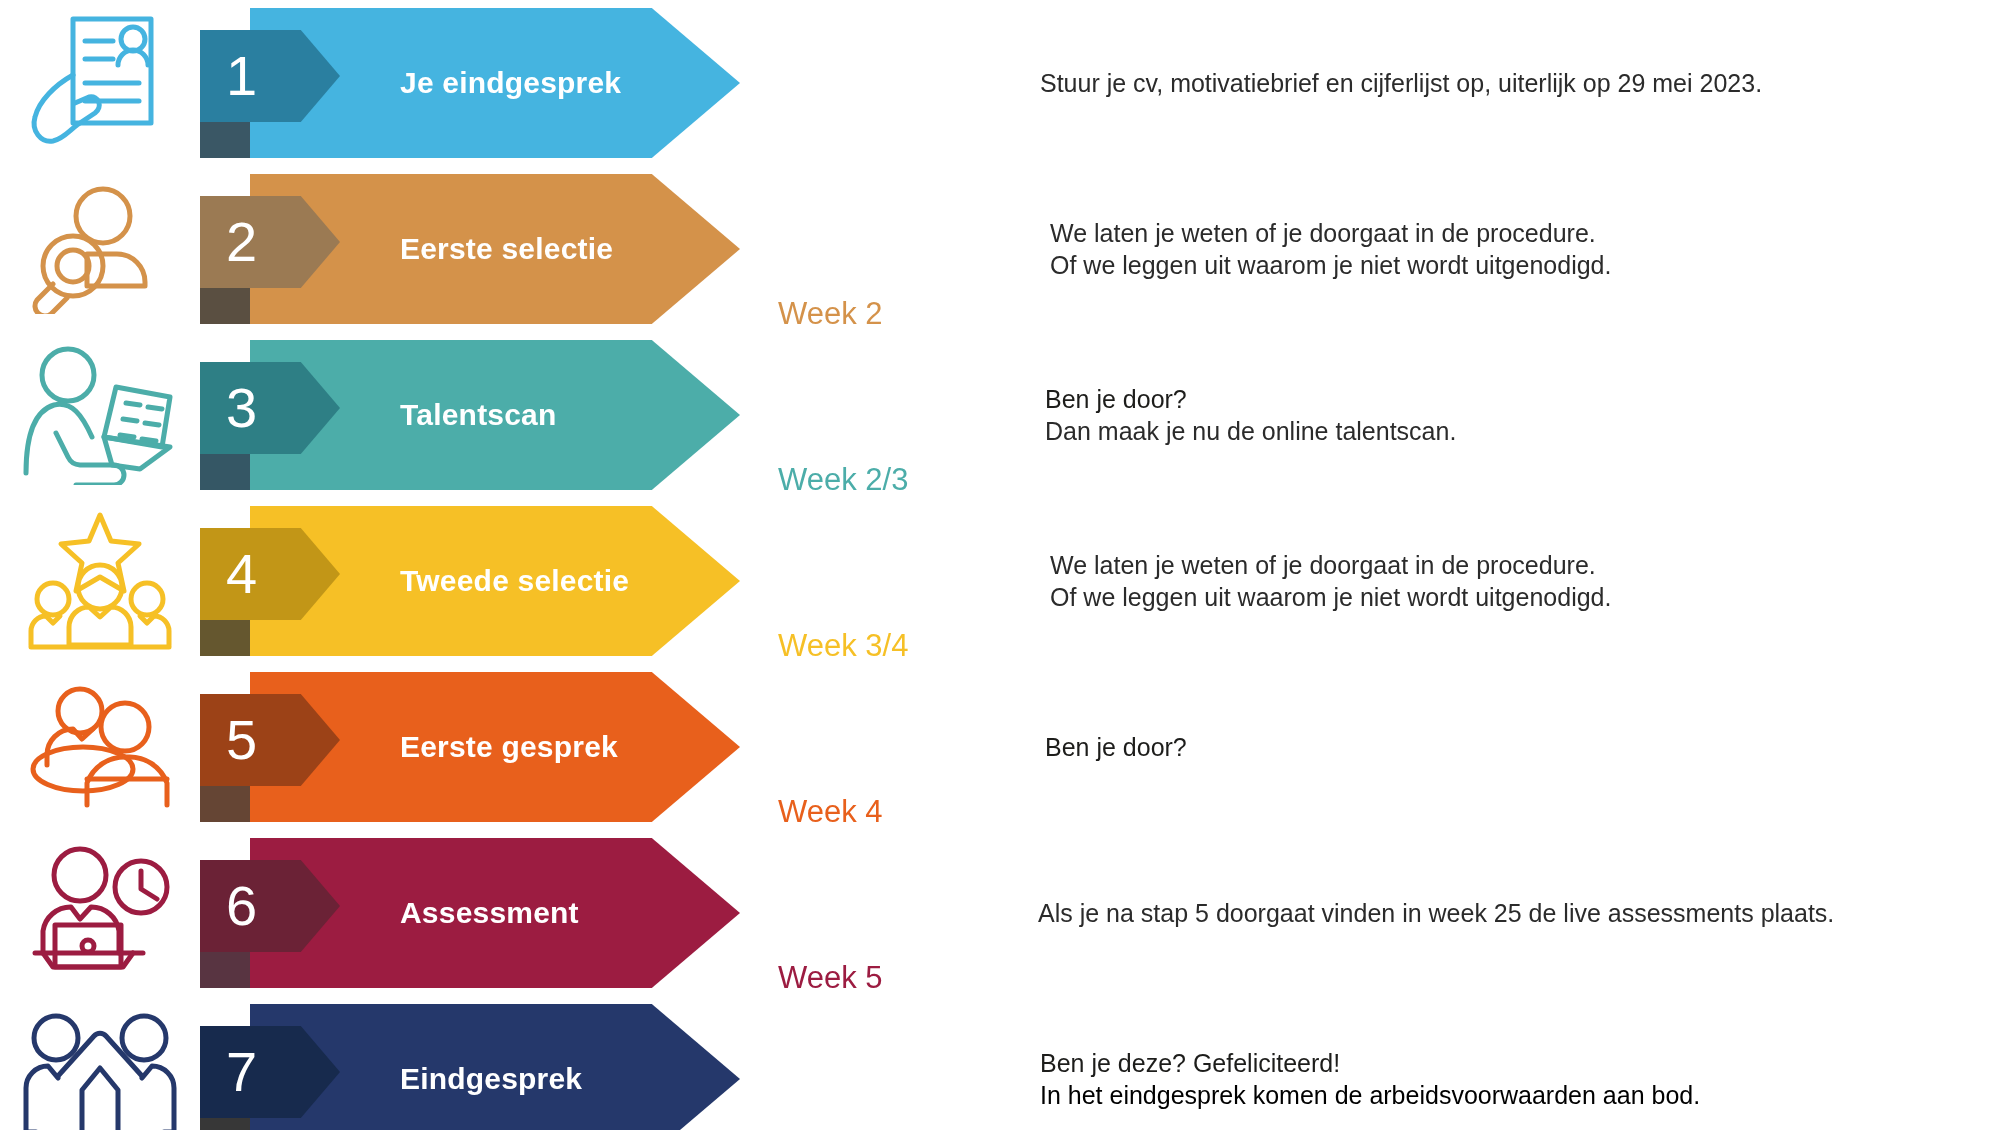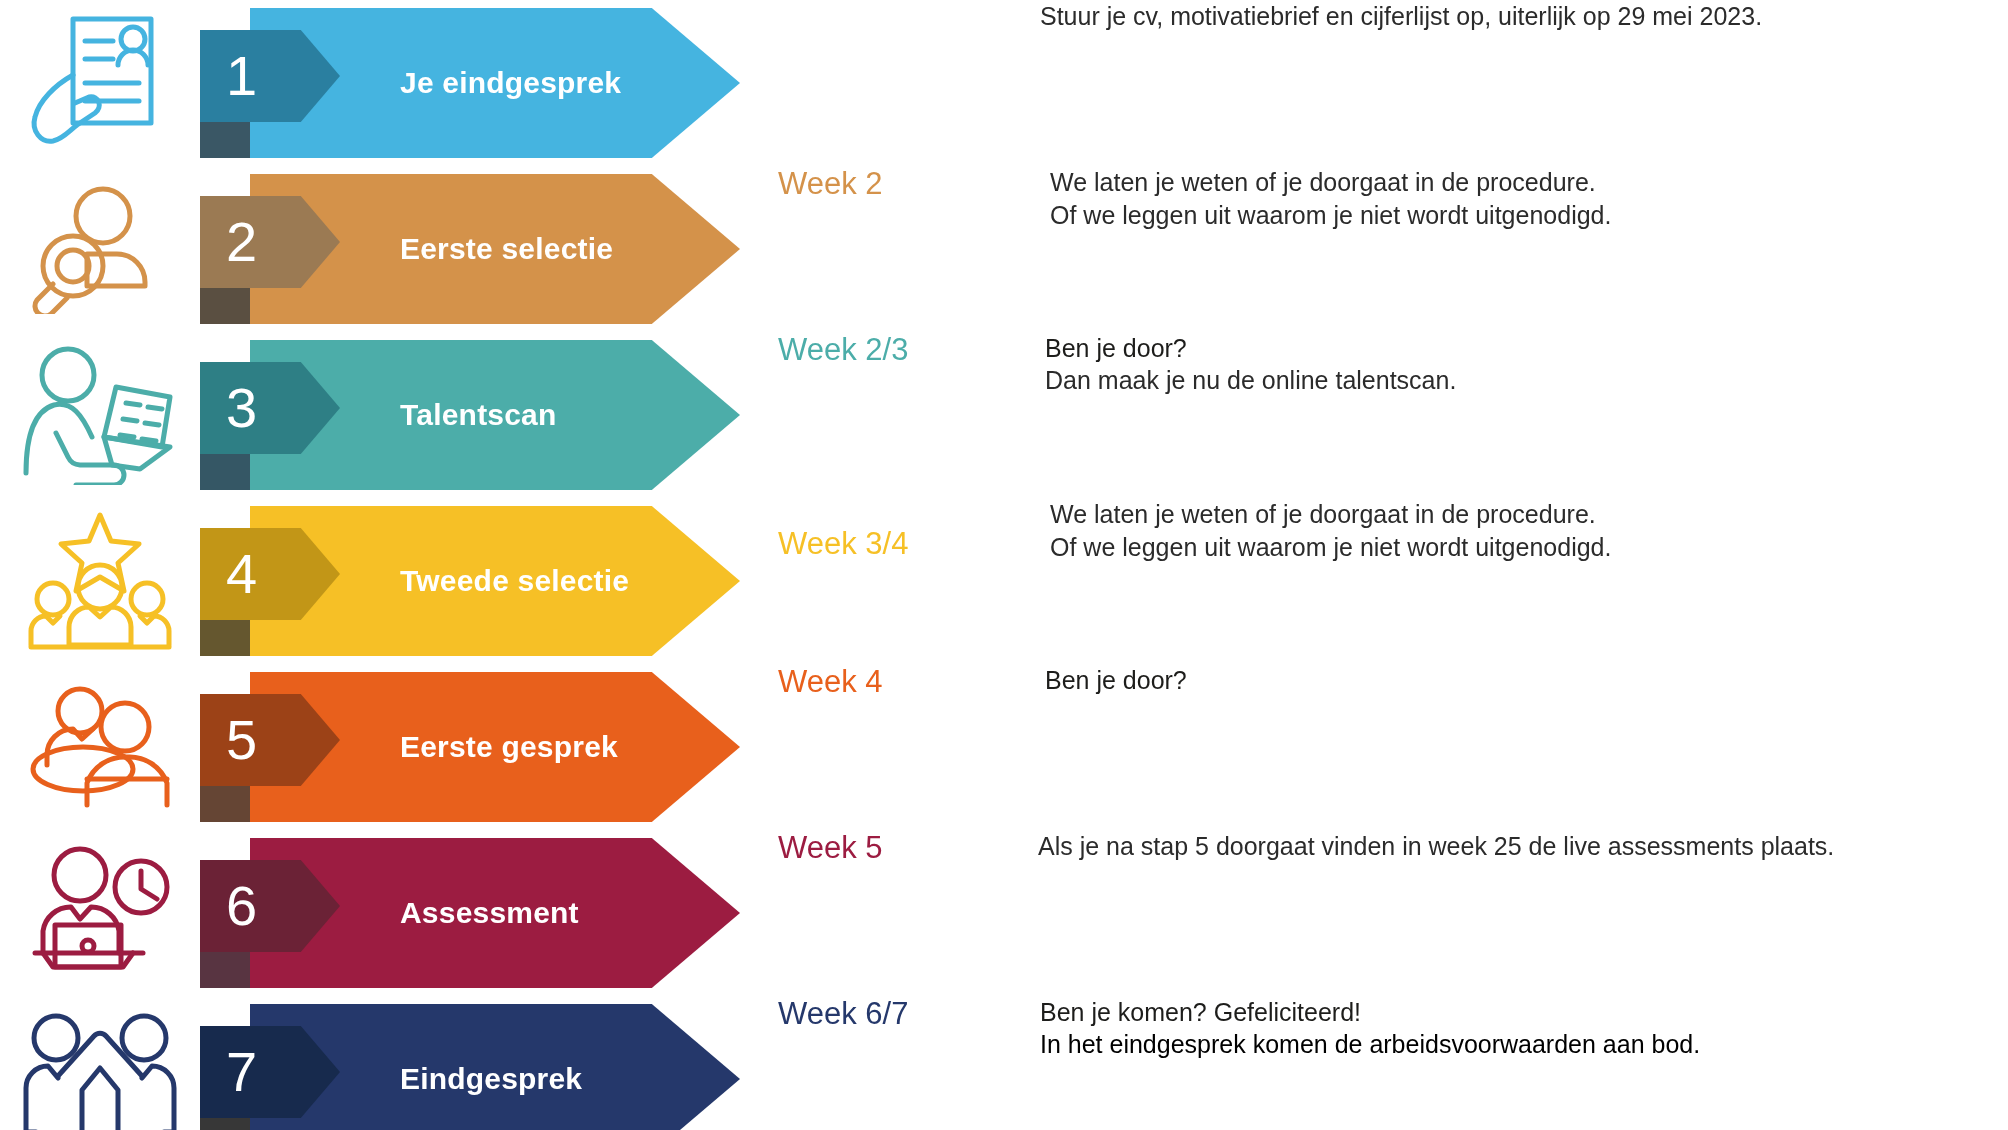--- a/index.html
+++ b/index.html
@@ -88,36 +88,36 @@
     font-weight: bold;
     letter-spacing: 0.2px;
     white-space: nowrap;
   }
   
   .week-cell {
     width: 250px;
     min-width: 250px;
     height: 166px;
     display: flex;
-    align-items: flex-start;
+    align-items: flex-end;
     justify-content: flex-start;
     padding-left: 18px;
   }
   .week-label {
     font-size: 31px;
     font-weight: 400;
     white-space: nowrap;
   }
   
   .desc-cell {
     flex: 1;
     height: 166px;
     display: flex;
     flex-direction: column;
-    justify-content: flex-start;
+    justify-content: center;
     padding-left: 0px;
     padding-right: 20px;
   }
   .desc-heading {
     color: #1d1d1b;
     font-size: 25px;
     font-weight: normal;
     line-height: 1.28;
     white-space: nowrap;
   }
@@ -335,17 +335,17 @@
         <div class="banner-arrow" style="background: rgb(37, 56, 107);"></div>
         <div class="number-badge" style="background: rgb(23, 42, 77);">
           <span class="num">7</span>
         </div>
         <div class="banner-title">Eindgesprek</div>
       </div>
       <div class="week-cell">
         <span class="week-label" style="color: rgb(37, 56, 107);">Week 6/7</span>
       </div>
       <div class="desc-cell" style="padding-left: 30px;">
-        <div class="desc-heading">Ben je komen? Gefeliciteerd!</div>
+        <div class="desc-heading">Ben je deze? Gefeliciteerd!</div>
         <div class="desc-line" style="color: #000000;">In het eindgesprek komen de arbeidsvoorwaarden aan bod.</div>
       </div>
     </div>
   </div>
 
 </body></html>

